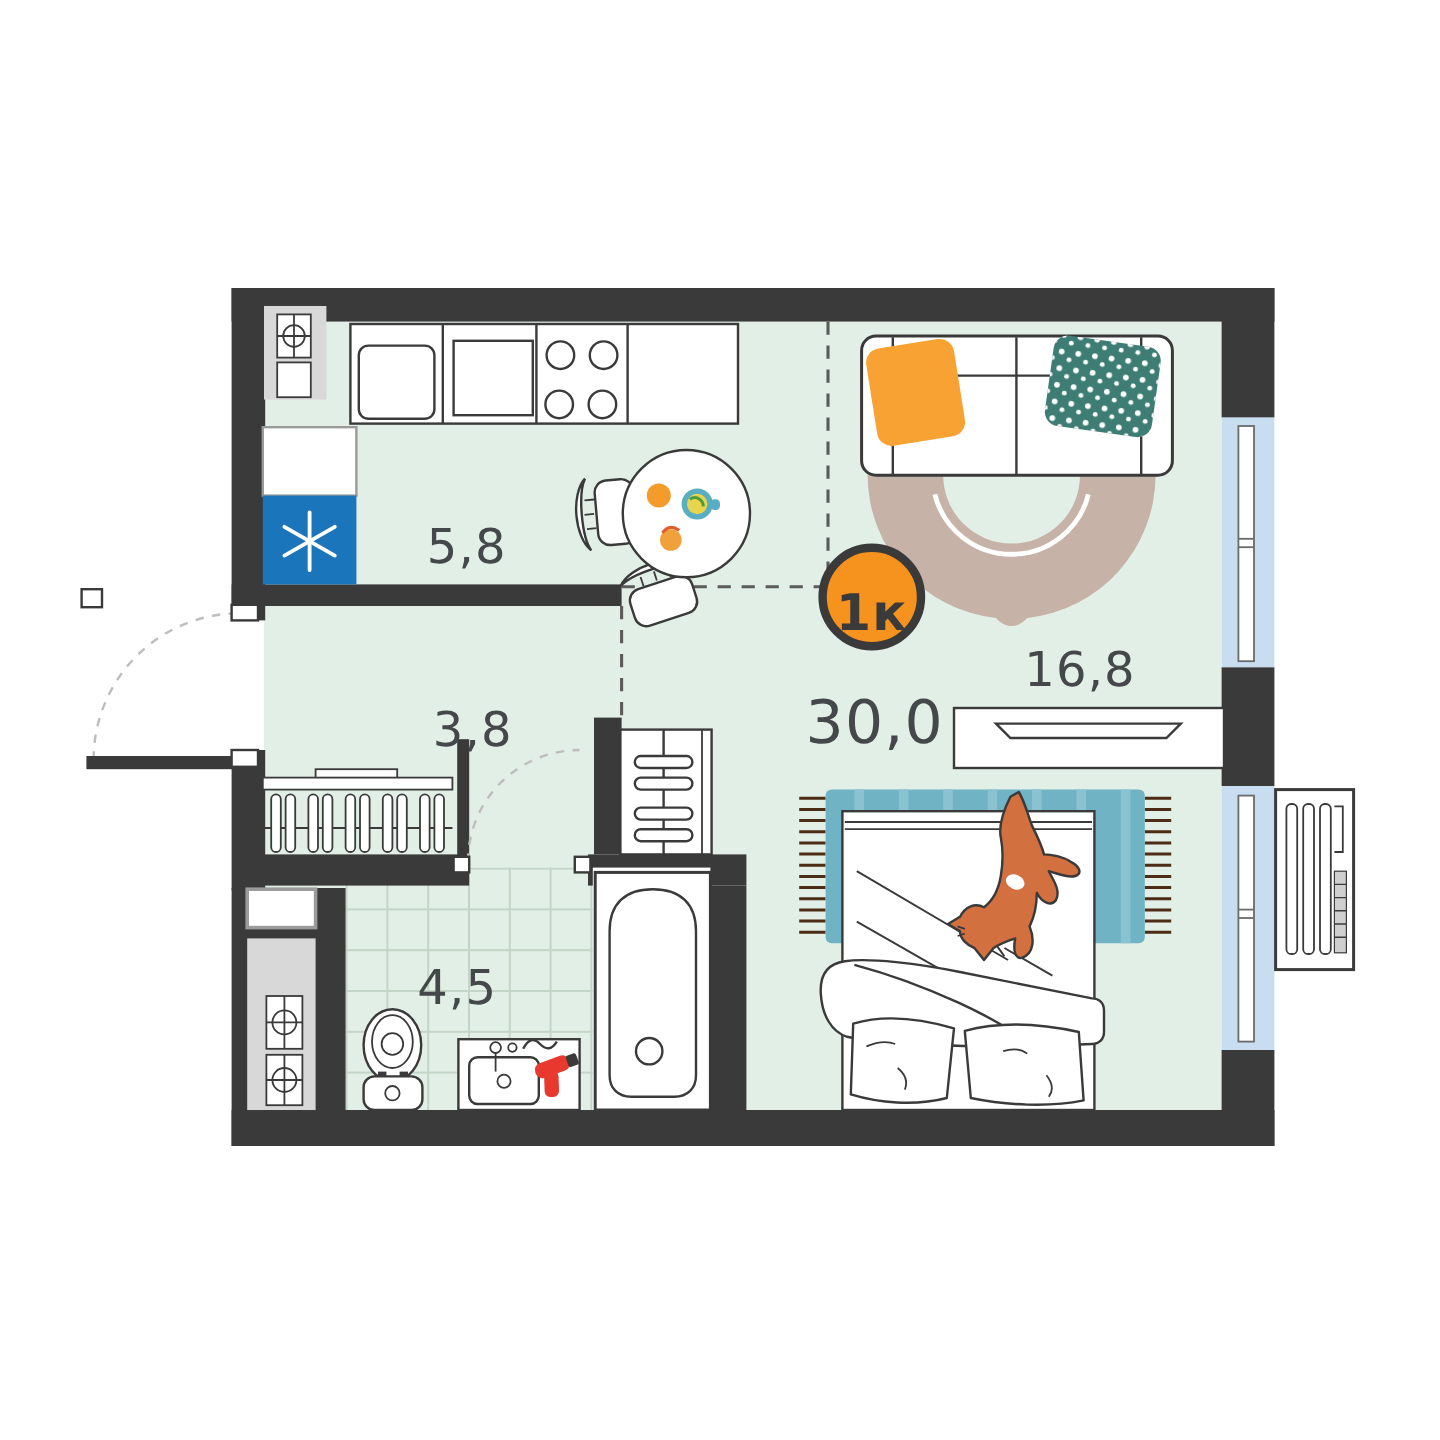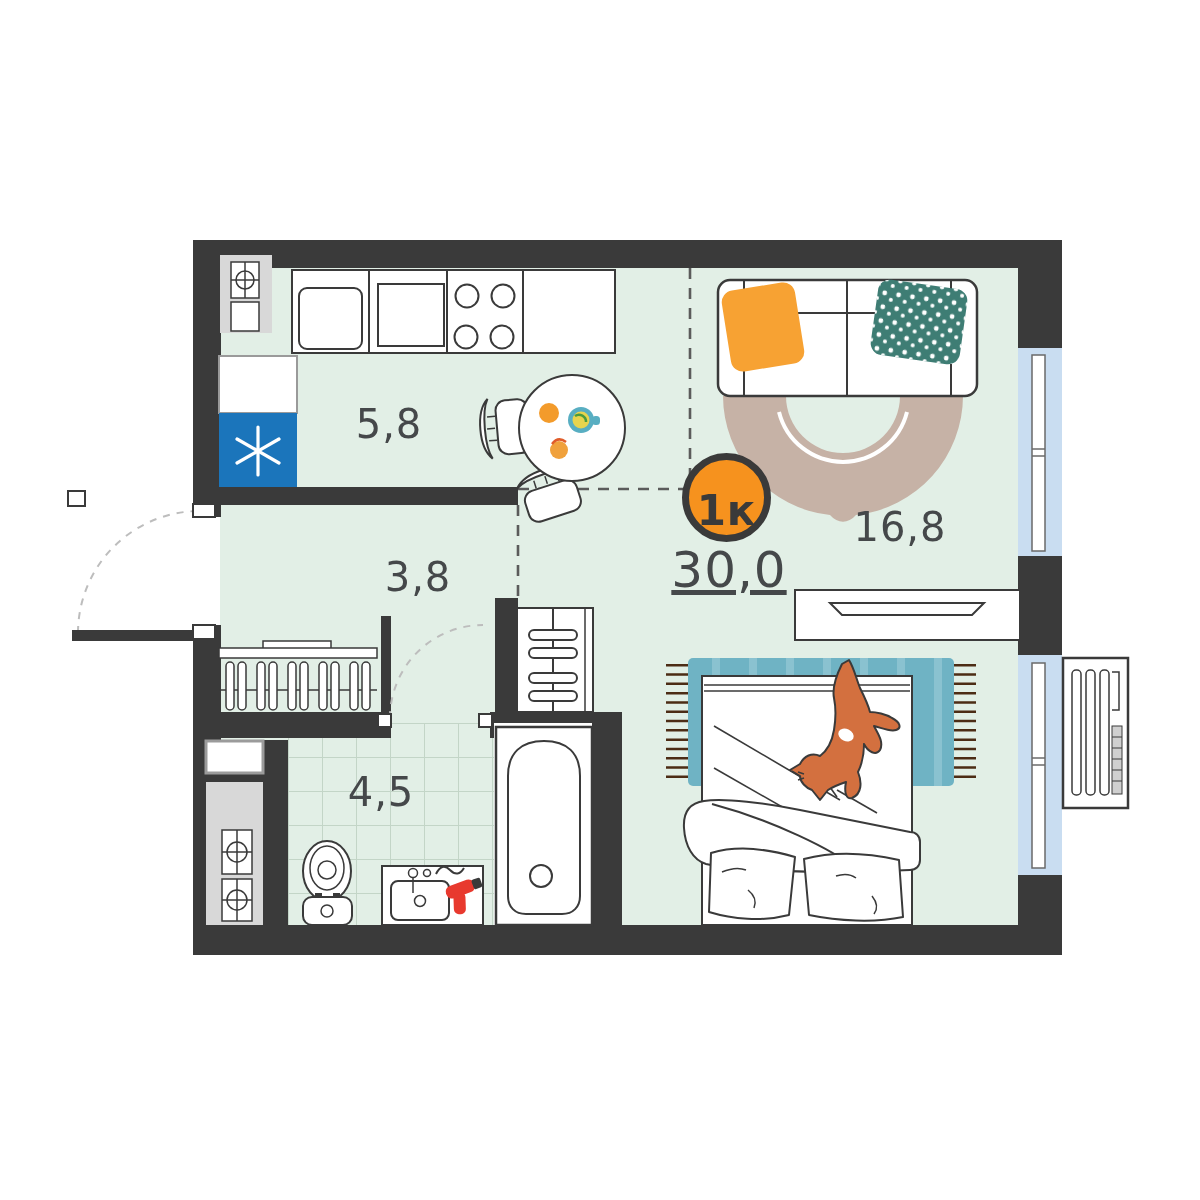--- a/index.html
+++ b/index.html
@@ -7,22 +7,22 @@
   .abs{position:absolute;}
   .w{position:absolute;background:var(--wall,#3a3a3a);}
   .win{position:absolute;background:var(--window,#c9ddf1);}
   .floor{position:absolute;background:var(--floor,#e2efe6);}
   .tiles{position:absolute;background-color:var(--floor,#e2efe6);
     background-image:
       linear-gradient(var(--tile-line,#c3d5c7) 1.5px, transparent 1.5px),
       linear-gradient(90deg, var(--tile-line,#c3d5c7) 1.5px, transparent 1.5px);
     background-size:34px 34px;}
   .lbl{position:absolute;color:var(--label,#45484a);font-size:40px;line-height:1;letter-spacing:1px;
-       width:160px;text-align:center;transform:translateX(-50%);}
-  .lbl-total{font-size:50px;text-decoration:underline;}
+       width:160px;text-align:center;transform:translateX(-50%);margin-top:32px;}
+  .lbl-total{font-size:50px;}
   .badge{position:absolute;left:682px;top:453px;width:89px;height:89px;border-radius:50%;
          background:var(--accent,#f6921e);border:7px solid var(--wall,#3a3a3a);box-sizing:border-box;
          display:flex;align-items:flex-end;justify-content:center;}
   .badge span{font-size:42px;font-weight:700;color:var(--wall,#3a3a3a);letter-spacing:1px;}
   svg .s{fill:#fff;stroke:var(--wall,#3a3a3a);stroke-width:2;}
   svg .s25{stroke-width:2.5;}
   svg .ln{fill:none;stroke:var(--wall,#3a3a3a);stroke-width:2;}
   svg .thin{stroke-width:1.5;}
   svg .dash{fill:none;stroke:#5b5b5b;stroke-width:2.6;stroke-dasharray:11 9;}
   svg .arc{fill:none;stroke:#bdbdbd;stroke-width:2;stroke-dasharray:7 7;}
@@ -283,21 +283,21 @@
       <rect class="s thin" x="1072" y="670" width="9" height="125" rx="4"></rect>
       <rect class="s thin" x="1086" y="670" width="9" height="125" rx="4"></rect>
       <rect class="s thin" x="1100" y="670" width="9" height="125" rx="4"></rect>
       <path class="ln thin" d="M 1112 672 h 7 v 38 h -7"></path>
       <rect x="1112" y="726" width="10" height="68" fill="#cfcfcf" stroke="#3a3a3a" stroke-width="1"></rect>
       <path d="M 1112 737 h 10 M 1112 748 h 10 M 1112 759 h 10 M 1112 770 h 10 M 1112 781 h 10" stroke="#3a3a3a" stroke-width="1.2"></path>
     </g>
   </svg>
 
   <div class="lbl" style="left:389px;top:404px;">5,8</div>
-  <div class="lbl" style="left:418px;top:557px;">3,8</div>
+  <div class="lbl" style="left:394px;top:557px;">3,8</div>
   <div class="lbl" style="left:381px;top:772px;">4,5</div>
   <div class="lbl" style="left:900px;top:507px;">16,8</div>
   <div class="lbl lbl-total" style="left:729px;top:545px;">30,0</div>
 
   <div class="badge">
     <span>1к</span>
   </div>
 
 </div>
 

